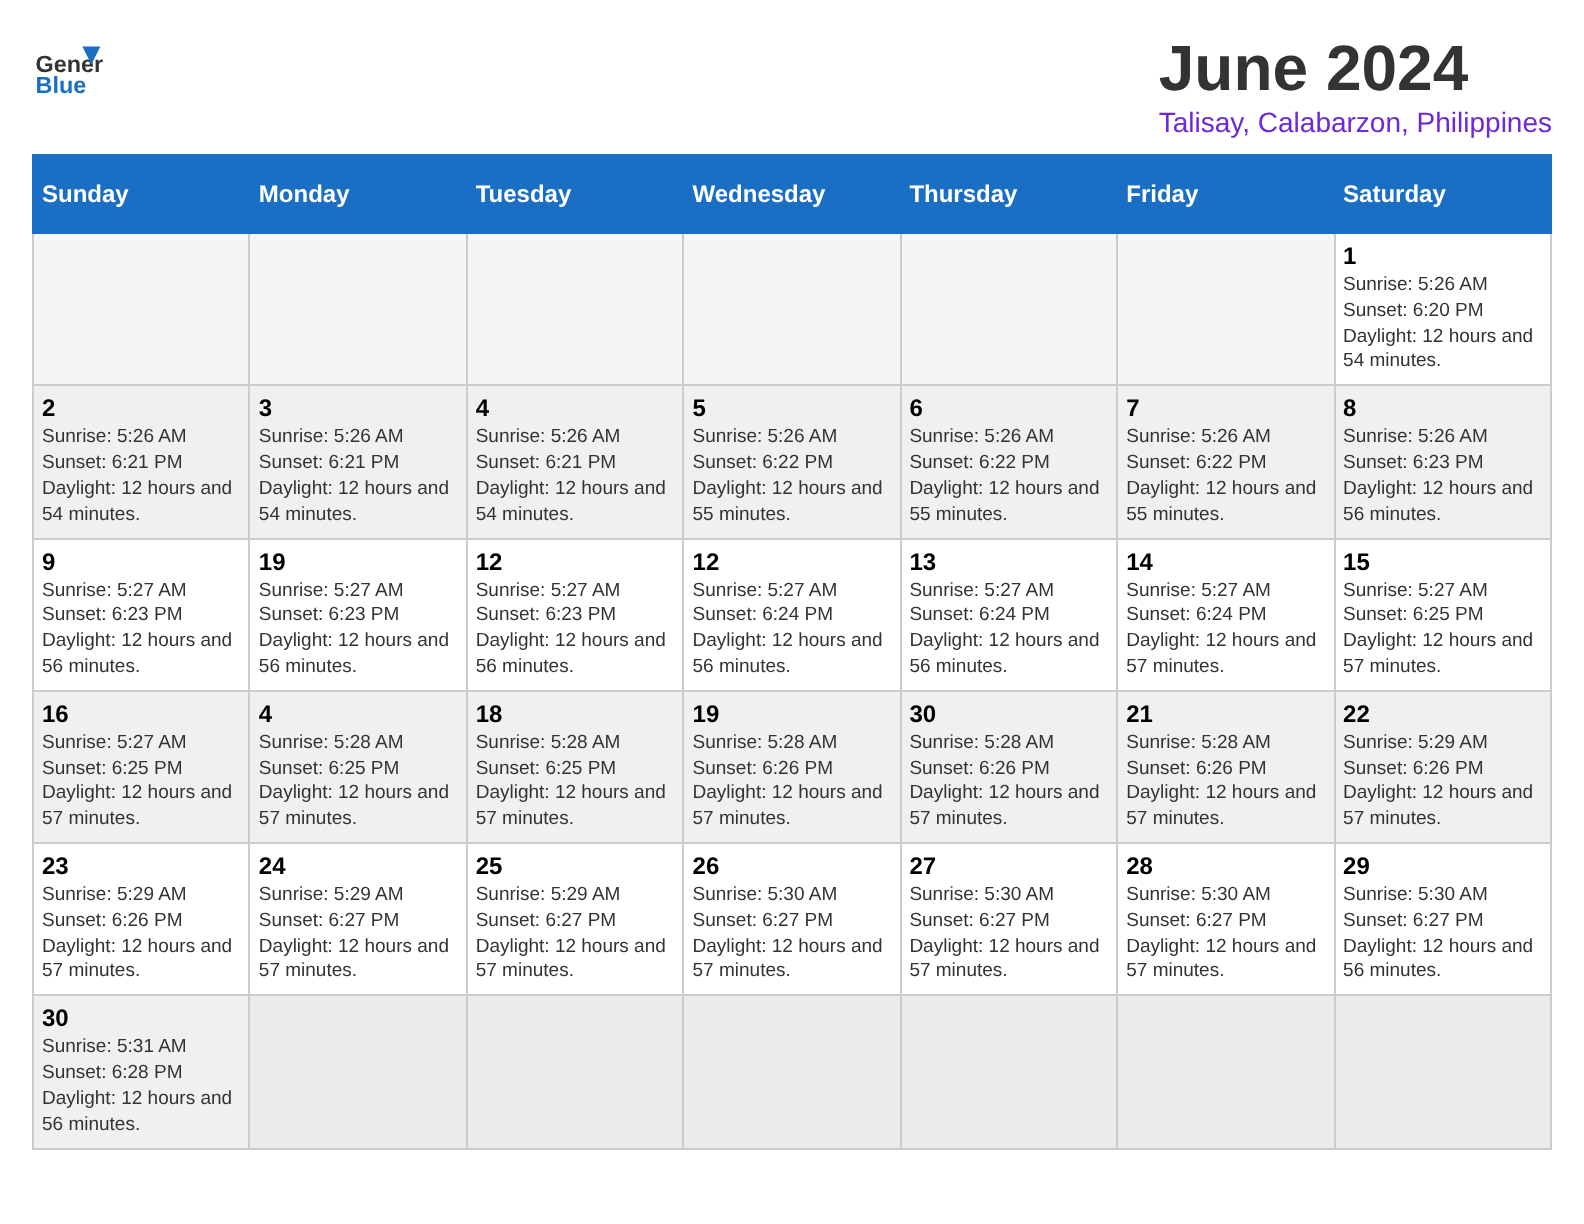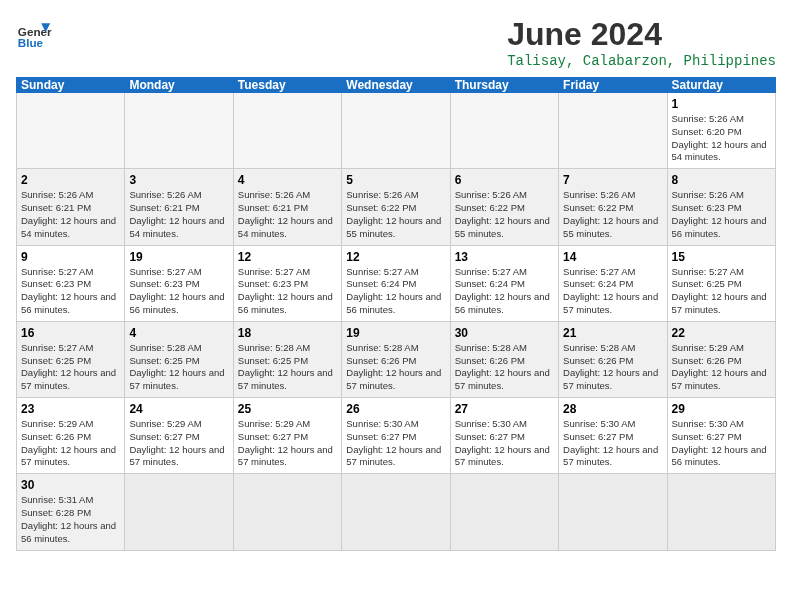--- a/index.html
+++ b/index.html
@@ -26,32 +26,31 @@
       height: 36px;
     }
     .title-area { text-align: left; }
     .month-title {
       font-size: 32px;
       font-weight: bold;
       color: #333;
     }
     .location {
       font-size: 14px;
-      color: #15803d;
-      font-family: Liberation Mono, monospace;
+      color: #6d28d9;
     }
     .calendar-table {
       width: 100%;
       border-collapse: collapse;
       font-size: 10px;
     }
     .calendar-table th {
       background: #1a6fc4;
       color: #fff;
-      padding: 0 4px;
+      padding: 12px 4px;
       text-align: left;
       font-size: 12px;
       font-weight: bold;
       border: 1px solid #1a6fc4;
     }
     .calendar-table td {
       border: 1px solid #ccc;
       vertical-align: top;
       padding: 4px;
       width: calc(100%/7);

